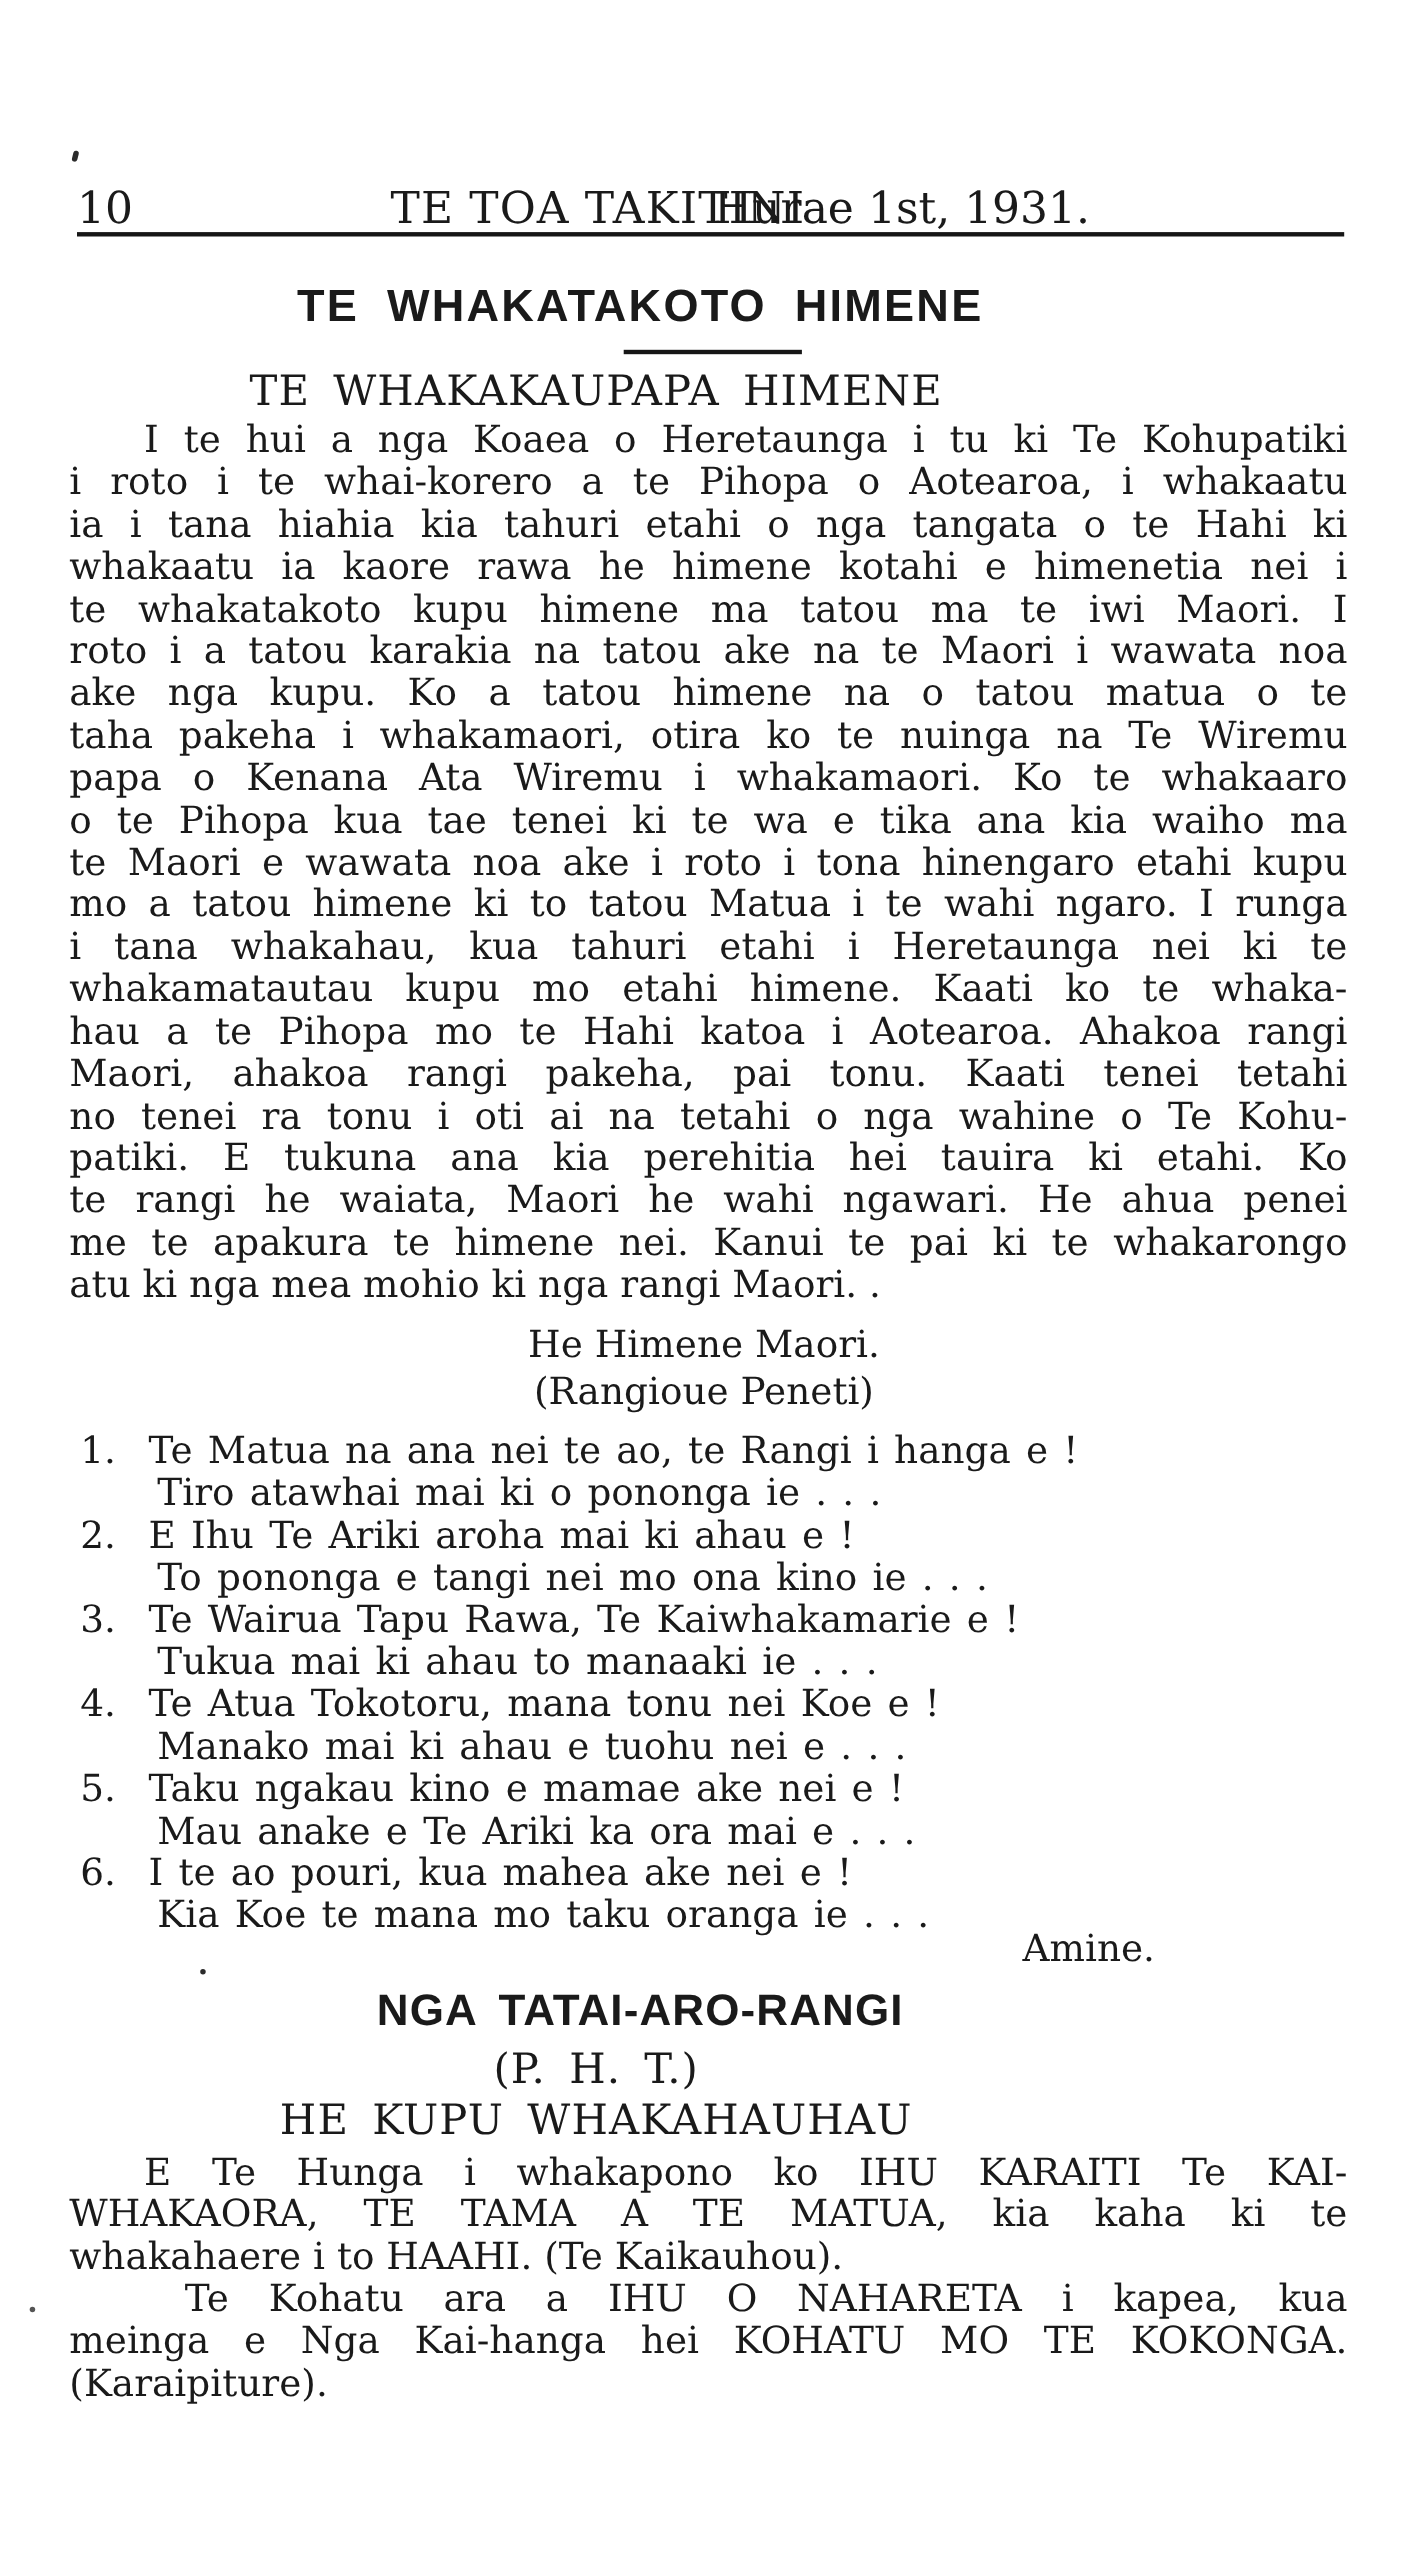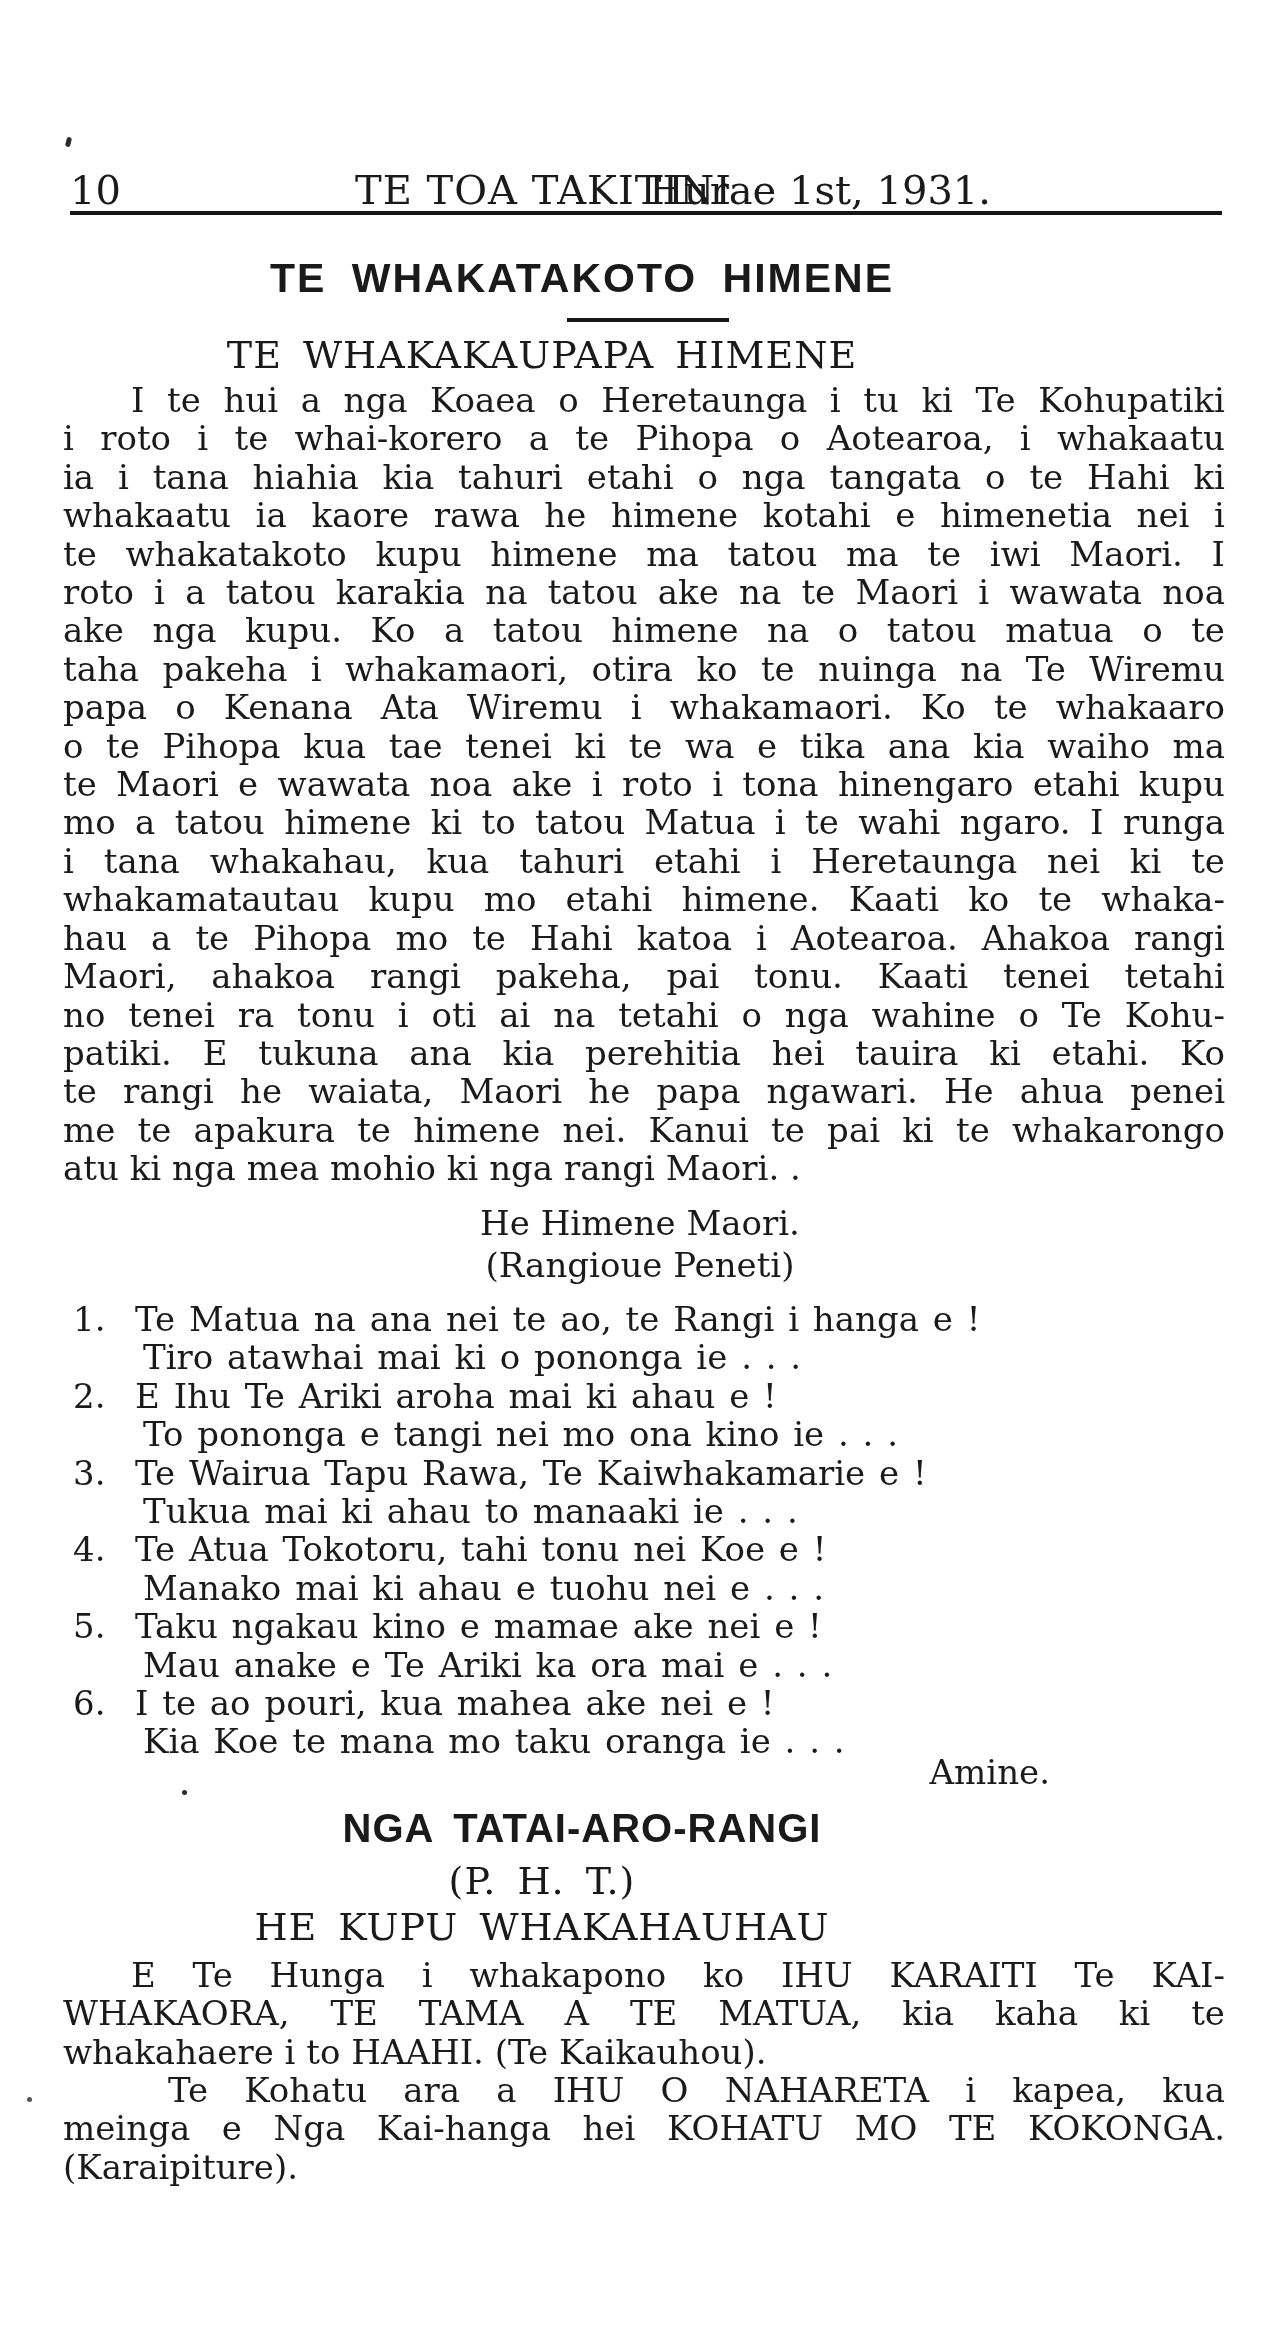--- a/index.html
+++ b/index.html
@@ -91,21 +91,21 @@
     <div class="line">papa o Kenana Ata Wiremu i whakamaori. Ko te whakaaro</div>
     <div class="line">o te Pihopa kua tae tenei ki te wa e tika ana kia waiho ma</div>
     <div class="line">te Maori e wawata noa ake i roto i tona hinengaro etahi kupu</div>
     <div class="line">mo a tatou himene ki to tatou Matua i te wahi ngaro. I runga</div>
     <div class="line">i tana whakahau, kua tahuri etahi i Heretaunga nei ki te</div>
     <div class="line">whakamatautau kupu mo etahi himene. Kaati ko te whaka-</div>
     <div class="line">hau a te Pihopa mo te Hahi katoa i Aotearoa. Ahakoa rangi</div>
     <div class="line">Maori, ahakoa rangi pakeha, pai tonu. Kaati tenei tetahi</div>
     <div class="line">no tenei ra tonu i oti ai na tetahi o nga wahine o Te Kohu-</div>
     <div class="line">patiki. E tukuna ana kia perehitia hei tauira ki etahi. Ko</div>
-    <div class="line">te rangi he waiata, Maori he papa ngawari. He ahua penei</div>
+    <div class="line">te rangi he waiata, Maori he wahi ngawari. He ahua penei</div>
     <div class="line">me te apakura te himene nei. Kanui te pai ki te whakarongo</div>
     <div class="line last">atu ki nga mea mohio ki nga rangi Maori. .</div>
   </div>
 
   <div class="center-line hymn-heading">He Himene Maori.</div>
   <div class="center-line hymn-attr">(Rangioue Peneti)</div>
 
   <div class="verses">
     <div class="verse-line l1">
       <span class="verse-num">1.</span>
@@ -123,21 +123,21 @@
     </div>
     <div class="verse-line l1">
       <span class="verse-num">3.</span>
       <span>Te Wairua Tapu Rawa, Te Kaiwhakamarie e !</span>
     </div>
     <div class="verse-line l2">
       <span>Tukua mai ki ahau to manaaki ie . . .</span>
     </div>
     <div class="verse-line l1">
       <span class="verse-num">4.</span>
-      <span>Te Atua Tokotoru, tahi tonu nei Koe e !</span>
+      <span>Te Atua Tokotoru, mana tonu nei Koe e !</span>
     </div>
     <div class="verse-line l2">
       <span>Manako mai ki ahau e tuohu nei e . . .</span>
     </div>
     <div class="verse-line l1">
       <span class="verse-num">5.</span>
       <span>Taku ngakau kino e mamae ake nei e !</span>
     </div>
     <div class="verse-line l2">
       <span>Mau anake e Te Ariki ka ora mai e . . .</span>

